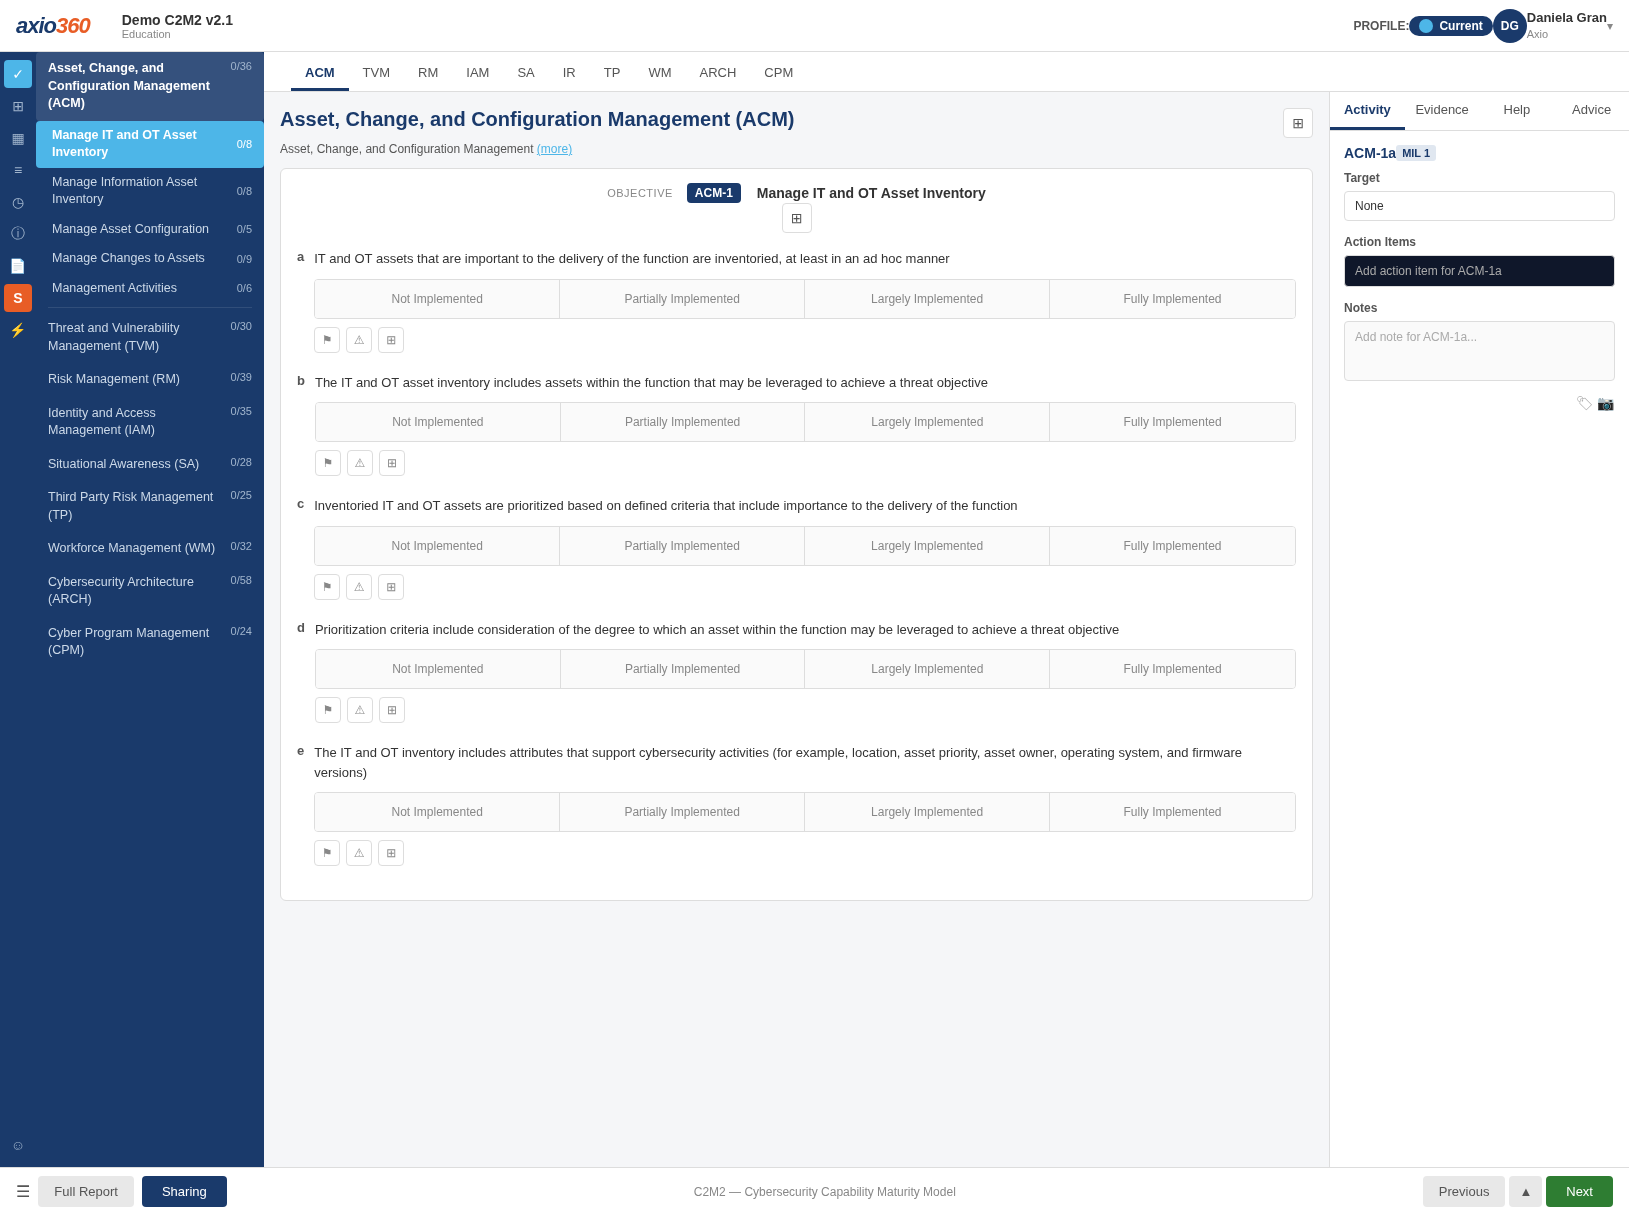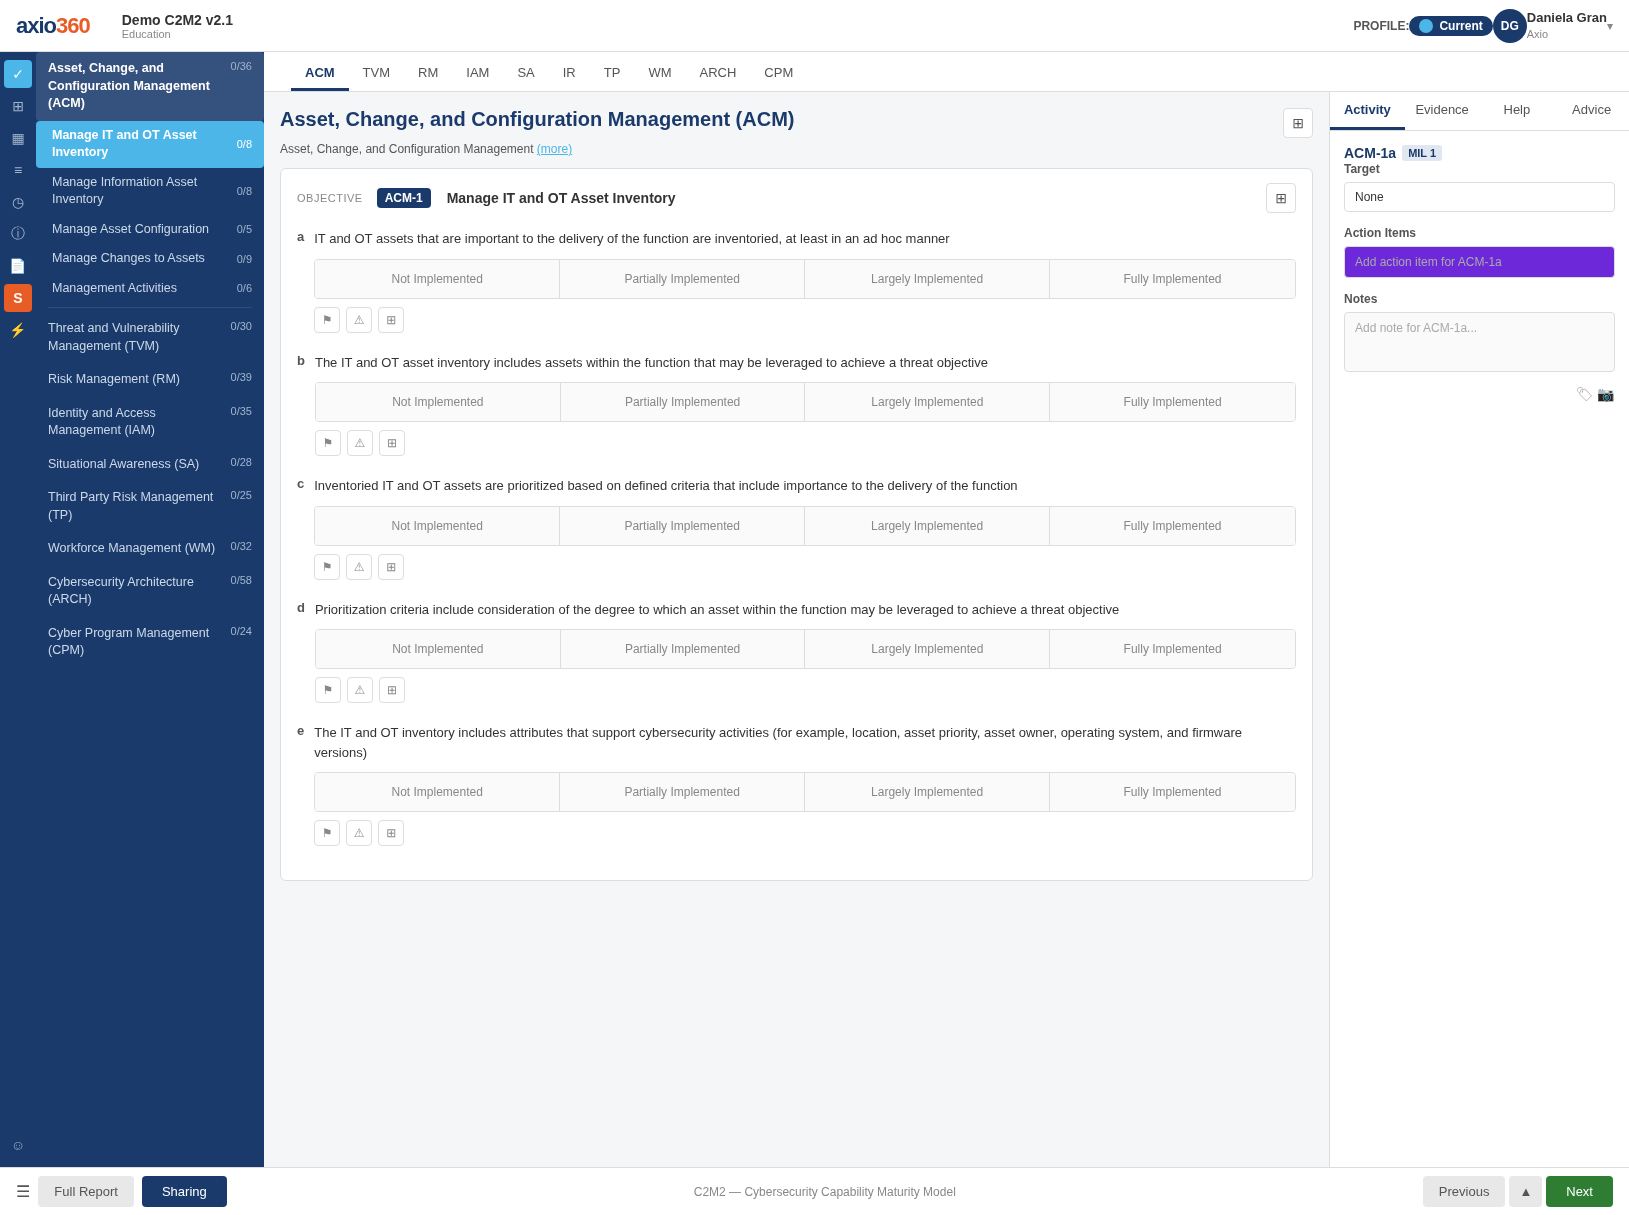--- a/index.html
+++ b/index.html
@@ -1,20 +1,20 @@
 <!DOCTYPE html>
 <html><head>
   <meta charset="utf-8">
   <style>
     * { box-sizing: border-box; margin: 0; padding: 0; }
     body { font-family: Arial, sans-serif; font-size: 13px; color: #333; background: #f0f2f5; display: flex; flex-direction: column; height: 100vh; overflow: hidden; }
 
     
     .top-header { display: flex; align-items: center; background: #fff; border-bottom: 1px solid #ddd; padding: 0 16px; height: 52px; flex-shrink: 0; }
-    .logo { display: flex; align-items: center; margin-right: 24px; }
+    .logo { display: flex; align-items: center; margin-right: 24px; font-style: italic; }
     .logo-text { font-size: 22px; font-weight: bold; color: #1a3a6b; letter-spacing: -1px; }
     .logo-text span { color: #e85d26; }
     .app-info { flex: 1; }
     .app-title { font-size: 14px; font-weight: bold; color: #333; }
     .app-subtitle { font-size: 11px; color: #888; }
     .header-right { display: flex; align-items: center; }
     .profile-label { font-size: 12px; color: #555; font-weight: bold; }
     .profile-toggle { display: flex; align-items: center; background: #1a3a6b; border-radius: 20px; padding: 3px 10px; gap: 6px; }
     .profile-toggle .dot { width: 14px; height: 14px; background: #4db6e8; border-radius: 50%; }
     .profile-toggle span { color: #fff; font-size: 12px; font-weight: bold; }
@@ -60,45 +60,45 @@
     
     .main-content { flex: 1; overflow-y: auto; background: #f5f6f8; padding: 16px; }
     .page-title-bar { display: flex; justify-content: space-between; align-items: flex-start; margin-bottom: 4px; }
     .page-title { font-size: 20px; font-weight: bold; color: #1a3a6b; }
     .page-subtitle { font-size: 12px; color: #555; margin-bottom: 12px; }
     .page-subtitle a { color: #4db6e8; }
     .icon-btn { width: 30px; height: 30px; display: flex; align-items: center; justify-content: center; border: 1px solid #ddd; border-radius: 4px; background: #fff; cursor: pointer; color: #555; font-size: 14px; }
 
     
     .objective-box { background: #fff; border: 1px solid #ddd; border-radius: 6px; padding: 14px 16px; }
-    .objective-header { display: flex; justify-content: space-between; align-items: center; margin-bottom: 16px; }
+    .objective-header { display: flex; justify-content: space-between; align-items: center; margin-bottom: 16px; flex-direction: column; }
     .objective-label { font-size: 11px; color: #888; text-transform: uppercase; letter-spacing: 0.5px; margin-right: 6px; }
     .objective-badge { background: #1a3a6b; color: #fff; font-size: 12px; font-weight: bold; padding: 3px 8px; border-radius: 4px; margin-right: 8px; }
 
     
     .criteria-item { margin-bottom: 20px; }
     .criteria-letter { font-size: 13px; color: #555; font-weight: bold; margin-bottom: 6px; }
     .criteria-text { font-size: 13px; color: #333; line-height: 1.5; margin-bottom: 10px; }
     .implementation-grid { display: grid; grid-template-columns: 1fr 1fr 1fr 1fr; border: 1px solid #ddd; border-radius: 4px; overflow: hidden; margin-bottom: 8px; }
     .impl-cell { padding: 12px 8px; text-align: center; font-size: 12px; color: #888; border-right: 1px solid #ddd; background: #fafafa; cursor: pointer; }
     .impl-cell:last-child { border-right: none; }
     .criteria-actions { display: flex; gap: 6px; }
     .action-icon-btn { width: 26px; height: 26px; display: flex; align-items: center; justify-content: center; border: 1px solid #ddd; border-radius: 4px; background: #fff; cursor: pointer; color: #888; font-size: 12px; }
 
     
     .right-panel { width: 300px; background: #fff; border-left: 1px solid #ddd; display: flex; flex-direction: column; flex-shrink: 0; overflow-y: auto; }
     .right-tabs { display: flex; border-bottom: 1px solid #ddd; flex-shrink: 0; }
     .right-tab { flex: 1; padding: 10px 6px; text-align: center; font-size: 13px; color: #555; cursor: pointer; border-bottom: 3px solid transparent; }
     .right-tab.active { color: #1a3a6b; font-weight: bold; border-bottom: 3px solid #1a3a6b; }
     .right-panel-content { padding: 14px; flex: 1; }
-    .right-panel-title { font-size: 14px; font-weight: bold; color: #1a3a6b; display: flex; align-items: center; gap: 6px; margin-bottom: 1px; }
+    .right-panel-title { font-size: 14px; font-weight: bold; color: #1a3a6b; display: flex; align-items: center; margin-bottom: 10px; }
     .mil-badge { background: #e0e7f0; color: #1a3a6b; font-size: 11px; font-weight: bold; padding: 2px 6px; border-radius: 3px; }
     .field-label { font-size: 12px; color: #555; font-weight: bold; margin-bottom: 6px; }
     .field-select { width: 100%; padding: 7px 10px; border: 1px solid #ddd; border-radius: 4px; font-size: 12px; color: #333; background: #fff; margin-bottom: 14px; appearance: none; cursor: pointer; }
-    .field-input { width: 100%; padding: 8px 10px; border: 1px solid #ddd; border-radius: 4px; font-size: 12px; color: #999; background: #6d28d9; margin-bottom: 14px; cursor: text; }
+    .field-input { width: 100%; padding: 8px 10px; border: 1px solid #ddd; border-radius: 4px; font-size: 12px; color: #999; background: #0f172a; margin-bottom: 14px; cursor: text; }
     .field-textarea { width: 100%; padding: 8px 10px; border: 1px solid #ddd; border-radius: 4px; font-size: 12px; color: #999; background: #fafafa; margin-bottom: 14px; min-height: 60px; display: flex; align-items: flex-start; }
     .notes-icon { font-size: 14px; color: #aaa; cursor: pointer; }
 
     
     .bottom-bar { display: flex; align-items: center; justify-content: space-between; background: #fff; border-top: 1px solid #ddd; padding: 8px 16px; flex-shrink: 0; height: 48px; }
     .bottom-left { display: flex; gap: 8px; align-items: center; }
     .full-report-btn { background: #e8e8e8; color: #555; border: none; padding: 8px 16px; border-radius: 4px; font-size: 13px; cursor: pointer; }
     .sharing-btn { background: #1a3a6b; color: #fff; border: none; padding: 8px 20px; border-radius: 4px; font-size: 13px; cursor: pointer; }
     .bottom-center { font-size: 12px; color: #888; }
     .bottom-right { display: flex; gap: 4px; align-items: center; }

